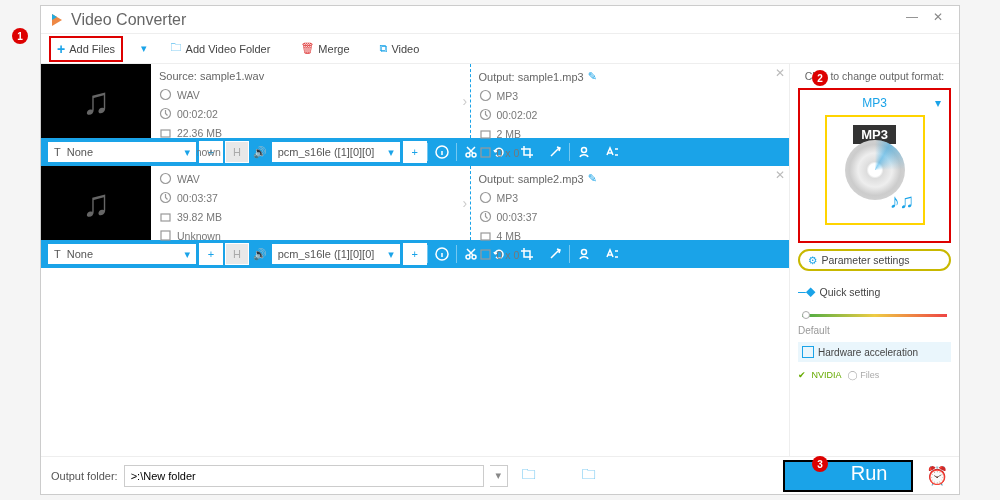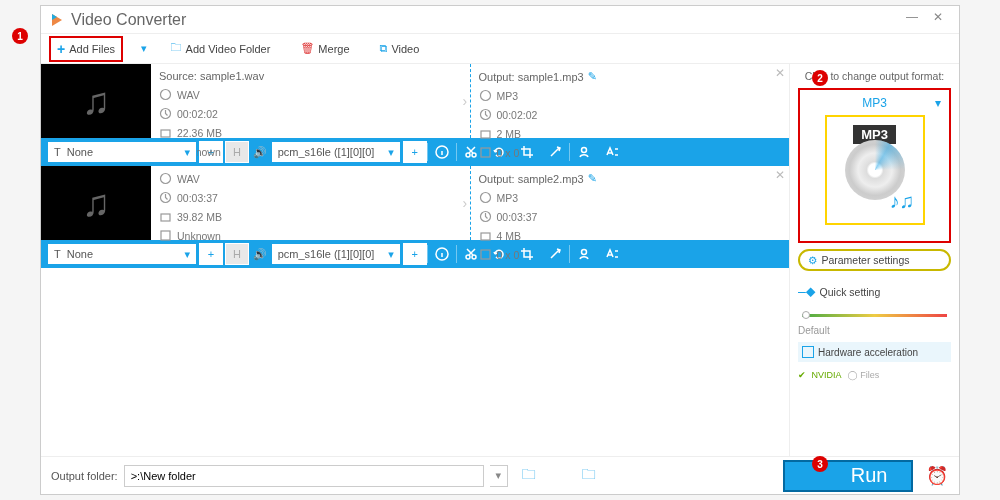--- a/index.html
+++ b/index.html
@@ -71,21 +71,21 @@
 .hw-chk { width: 12px; height: 12px; border: 1.5px solid #1aa3e8; display: inline-block; }
 .chips { display: flex; gap: 6px; align-items: center; font-size: 9px; margin-top: 2px; }
 .nv { color: #6a0; font-weight: normal; }
 .intel { color: #aaa; }
 
 .footer { height: 38px; display: flex; align-items: center; padding: 0 10px; gap: 6px; border-top: 1px solid #eee; position: relative; }
 .out-lbl { font-size: 11px; color: #555; }
 .out-input { flex: 0 0 360px; height: 22px; border: 1px solid #ccc; padding: 0 6px; font-size: 11px; }
 .out-caret { width: 18px; height: 22px; border: 1px solid #ccc; border-left: none; display: flex; align-items: center; justify-content: center; color: #888; cursor: pointer; }
 .ficon { color: #1aa3e8; margin-left: 8px; cursor: pointer; font-size: 14px; }
-.run { margin-left: auto; width: 130px; height: 32px; background: #1aa3e8; border: 2px solid #0369a1; color: #fff; font-size: 20px; display: flex; align-items: center; justify-content: center; cursor: pointer; position:relative;padding-left:43px;}
+.run { margin-left: auto; width: 130px; height: 32px; background: #1aa3e8; border: 2px solid #000000; color: #fff; font-size: 20px; display: flex; align-items: flex-start; justify-content: center; cursor: pointer; position:relative;padding-left:43px;}
 .clock { color: #1aa3e8; margin-left: 8px; font-size: 18px; cursor: pointer; }
 
 .annot { position: absolute; width: 16px; height: 16px; background: #d00; color: #fff; border-radius: 50%; display: flex; align-items: center; justify-content: center; font-size: 10px; font-weight: bold; z-index: 10; }
 .a1 { top: 28px; left: 12px; }
 .a2 { top: 70px; right: 172px; }
 .a3 { bottom: 28px; right: 172px; }
 </style>
 </head>
 <body>
 

